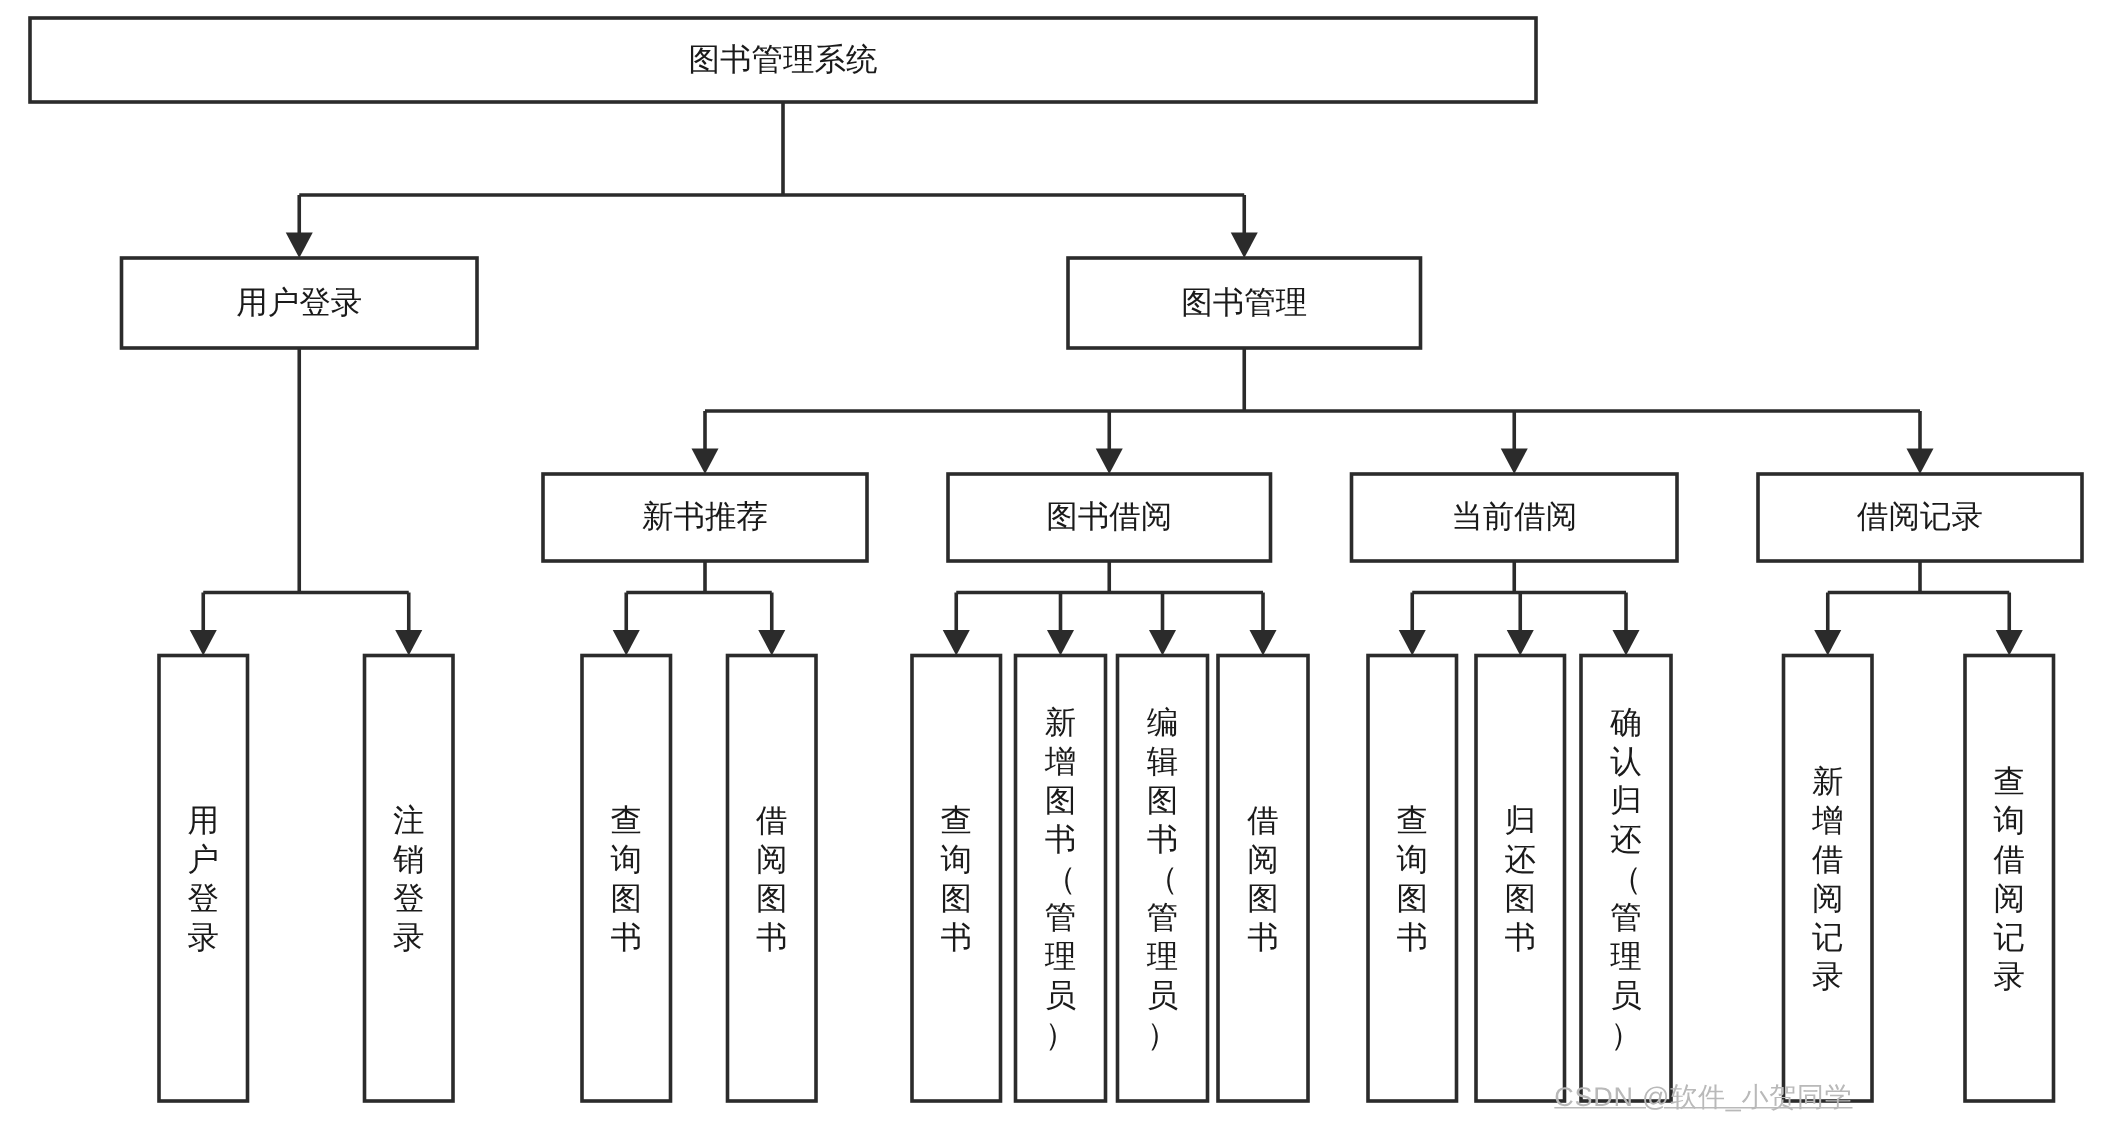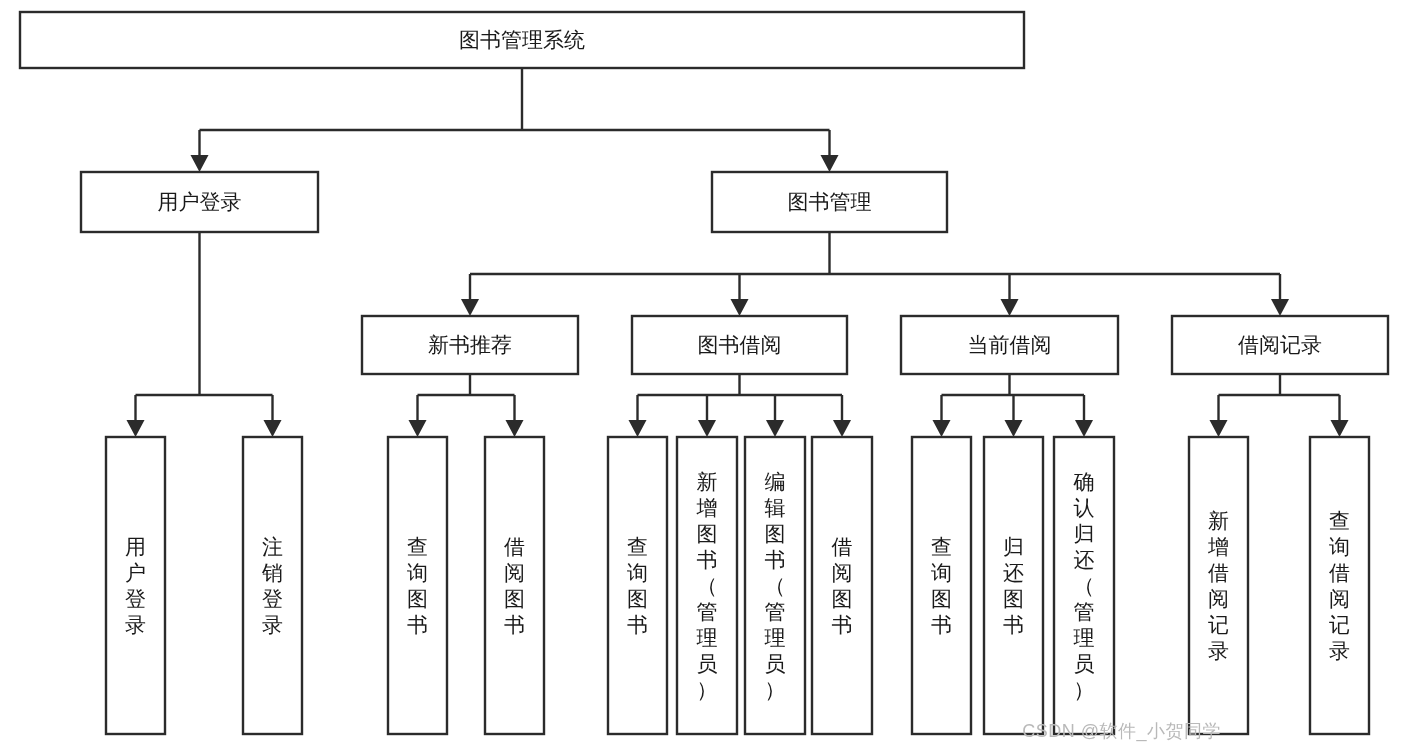--- a/index.html
+++ b/index.html
@@ -50,28 +50,29 @@
     dominant-baseline: middle;
   }
   .node-label-v {
     font-family: "Liberation Sans", "DejaVu Sans", sans-serif;
     font-size: 21px;
     fill: #1a1a1a;
     text-anchor: middle;
   }
   .watermark {
     position: absolute;
-    right: 16px;
+    right: 2px;
     bottom: 4px;
     font-family: "Liberation Sans", "DejaVu Sans", sans-serif;
     font-size: 18px;
     color: #b9b9b9;
     white-space: nowrap;
     letter-spacing: 0.5px;
     user-select: none;
+    text-decoration: underline;
   }
 </style>
 </head>
 <body>
 
 <div id="diagram-root">
   <svg class="flow" viewBox="0 0 1405 747">
     <g id="connector-layer">
         <g>
           <path d="M 522 68 L 522 130" class="connector"></path>

